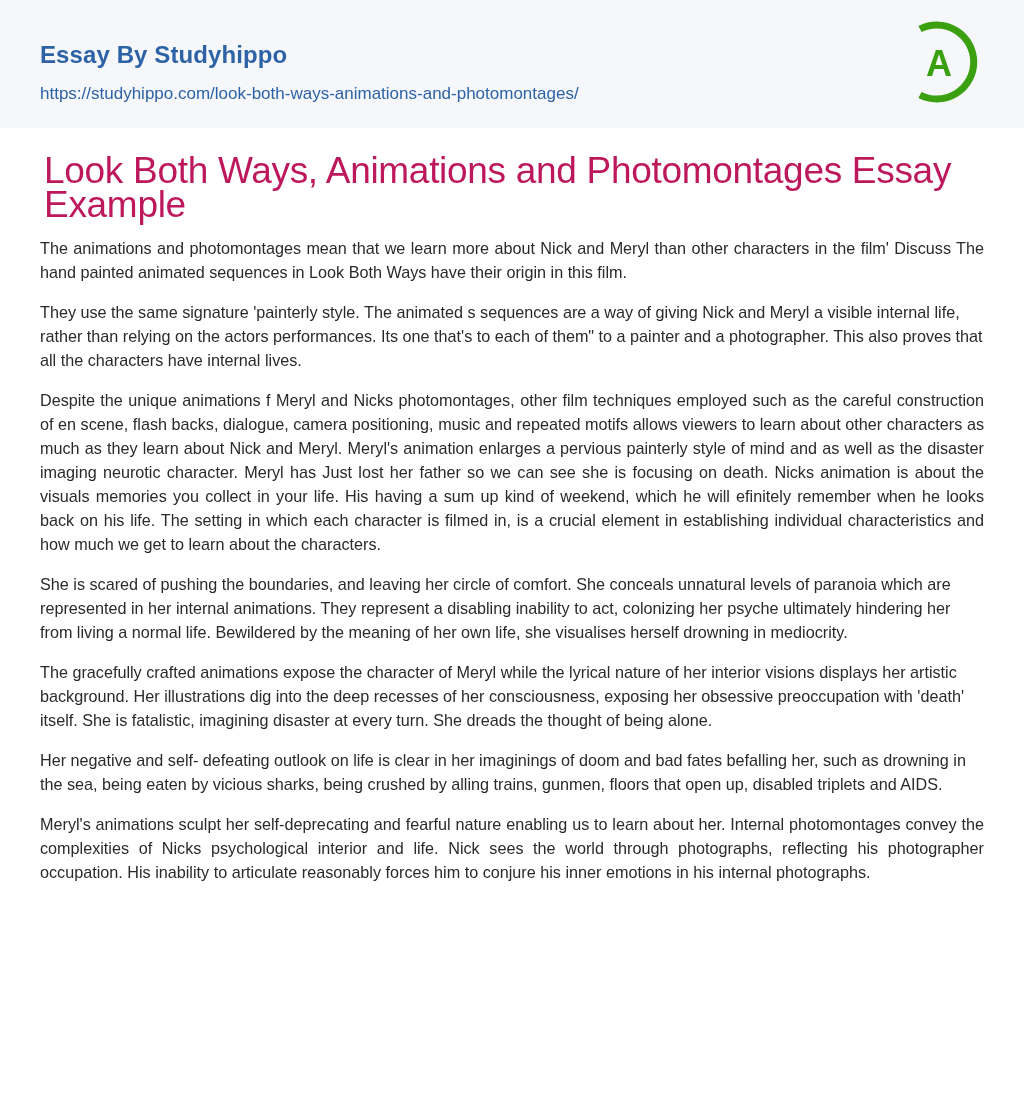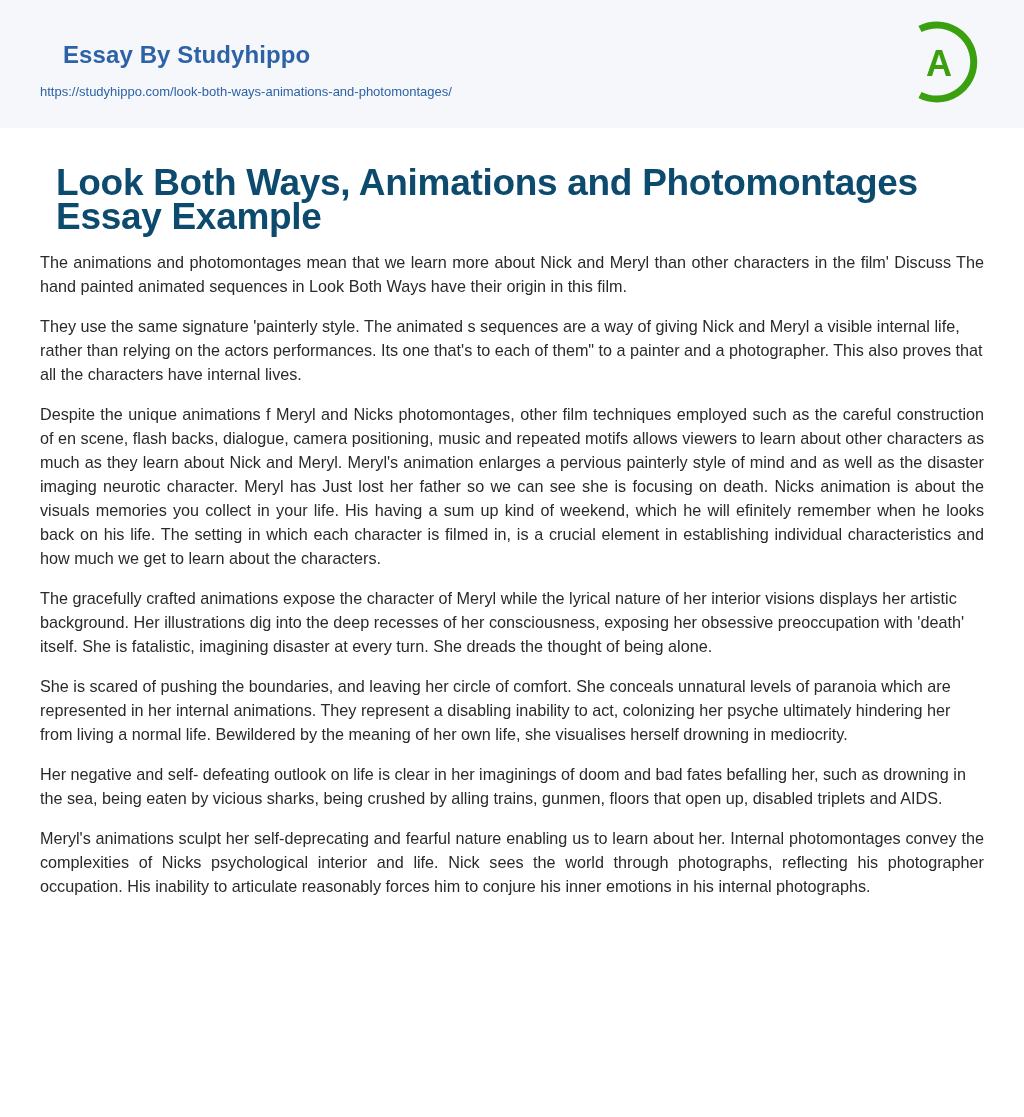--- a/index.html
+++ b/index.html
@@ -1,22 +1,22 @@
 <!DOCTYPE html>
 <html><head>
 <meta charset="utf-8">
 <style>
   html, body { margin: 0; padding: 0; background: #ffffff; }
   body { width: 1024px; height: 1117px; overflow: hidden; font-family: "Liberation Sans", sans-serif; color: #222; }
   .header { position: relative; height: 128px; background: #f5f7fa; }
-  .brand { position: absolute; left: 40px; top: 41px; font-size: 24px; font-weight: bold; color: #2d63a6; letter-spacing: 0.1px; margin-left: 23px; }
-  .url { position: absolute; left: 40px; top: 84px; font-size: 13px; color: #2d63a6; text-decoration: none; }
+  .brand { position: absolute; left: 40px; top: 41px; font-size: 24px; font-weight: bold; color: #2d63a6; letter-spacing: 0.1px; }
+  .url { position: absolute; left: 40px; top: 84px; font-size: 17px; color: #2d63a6; text-decoration: none; }
   .logo { position: absolute; left: 910px; top: 19px; width: 78px; height: 86px; }
   .content { padding: 0 40px; }
-  h1 { margin: 16px; padding-top: 22px; font-size: 37px; line-height: 34px; font-weight: bold; color: #0c4a6e; letter-spacing: -0.3px; }
+  h1 { margin: 4px; padding-top: 22px; font-size: 37px; line-height: 34px; font-weight: normal; color: #be185d; letter-spacing: -0.3px; }
   p { margin: 0 0 16px 0; font-size: 16.2px; line-height: 24px; color: #2a2a2a; }
   p.justify { text-align: justify; }
   .first { margin-top: 14px; }
 </style>
 </head>
 <body>
 
 <div class="header">
   <div class="brand">Essay By Studyhippo</div>
   <a class="url">https://studyhippo.com/look-both-ways-animations-and-photomontages/</a>
@@ -24,17 +24,17 @@
     <path d="M 10 10 A 37 37 0 1 1 10 76" fill="none" stroke="#3aa00f" stroke-width="7" stroke-linecap="butt"></path>
     <text x="29" y="57" font-family="Liberation Sans, sans-serif" font-size="36" font-weight="bold" fill="#3aa00f" text-anchor="middle">A</text>
   </svg>
 </div>
 
 <div class="content">
   <h1>Look Both Ways, Animations and Photomontages Essay Example</h1>
   <p class="first justify">The animations and photomontages mean that we learn more about Nick and Meryl than other characters in the film' Discuss The hand painted animated sequences in Look Both Ways have their origin in this film.</p>
   <p>They use the same signature 'painterly style. The animated s sequences are a way of giving Nick and Meryl a visible internal life, rather than relying on the actors performances. Its one that's to each of them" to a painter and a photographer. This also proves that all the characters have internal lives.</p>
   <p class="justify">Despite the unique animations f Meryl and Nicks photomontages, other film techniques employed such as the careful construction of en scene, flash backs, dialogue, camera positioning, music and repeated motifs allows viewers to learn about other characters as much as they learn about Nick and Meryl. Meryl's animation enlarges a pervious painterly style of mind and as well as the disaster imaging neurotic character. Meryl has Just lost her father so we can see she is focusing on death. Nicks animation is about the visuals memories you collect in your life. His having a sum up kind of weekend, which he will efinitely remember when he looks back on his life. The setting in which each character is filmed in, is a crucial element in establishing individual characteristics and how much we get to learn about the characters.</p>
+  <p>She is scared of pushing the boundaries, and leaving her circle of comfort. She conceals unnatural levels of paranoia which are represented in her internal animations. They represent a disabling inability to act, colonizing her psyche ultimately hindering her from living a normal life. Bewildered by the meaning of her own life, she visualises herself drowning in mediocrity.</p>
   <p>The gracefully crafted animations expose the character of Meryl while the lyrical nature of her interior visions displays her artistic background. Her illustrations dig into the deep recesses of her consciousness, exposing her obsessive preoccupation with 'death' itself. She is fatalistic, imagining disaster at every turn. She dreads the thought of being alone.</p>
-  <p>She is scared of pushing the boundaries, and leaving her circle of comfort. She conceals unnatural levels of paranoia which are represented in her internal animations. They represent a disabling inability to act, colonizing her psyche ultimately hindering her from living a normal life. Bewildered by the meaning of her own life, she visualises herself drowning in mediocrity.</p>
   <p>Her negative and self- defeating outlook on life is clear in her imaginings of doom and bad fates befalling her, such as drowning in the sea, being eaten by vicious sharks, being crushed by alling trains, gunmen, floors that open up, disabled triplets and AIDS.</p>
   <p class="justify">Meryl's animations sculpt her self-deprecating and fearful nature enabling us to learn about her. Internal photomontages convey the complexities of Nicks psychological interior and life. Nick sees the world through photographs, reflecting his photographer occupation. His inability to articulate reasonably forces him to conjure his inner emotions in his internal photographs.</p>
 </div>
 
 </body></html>

